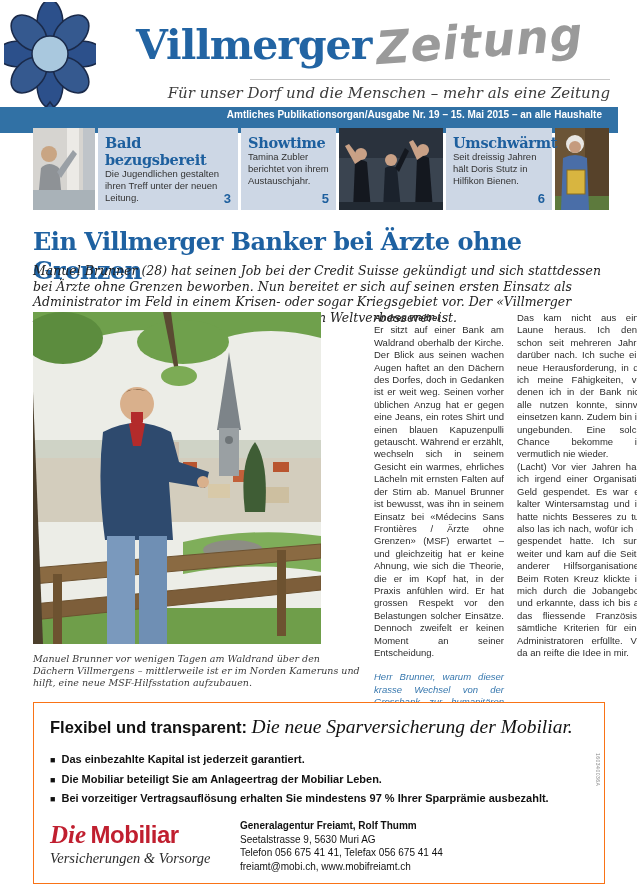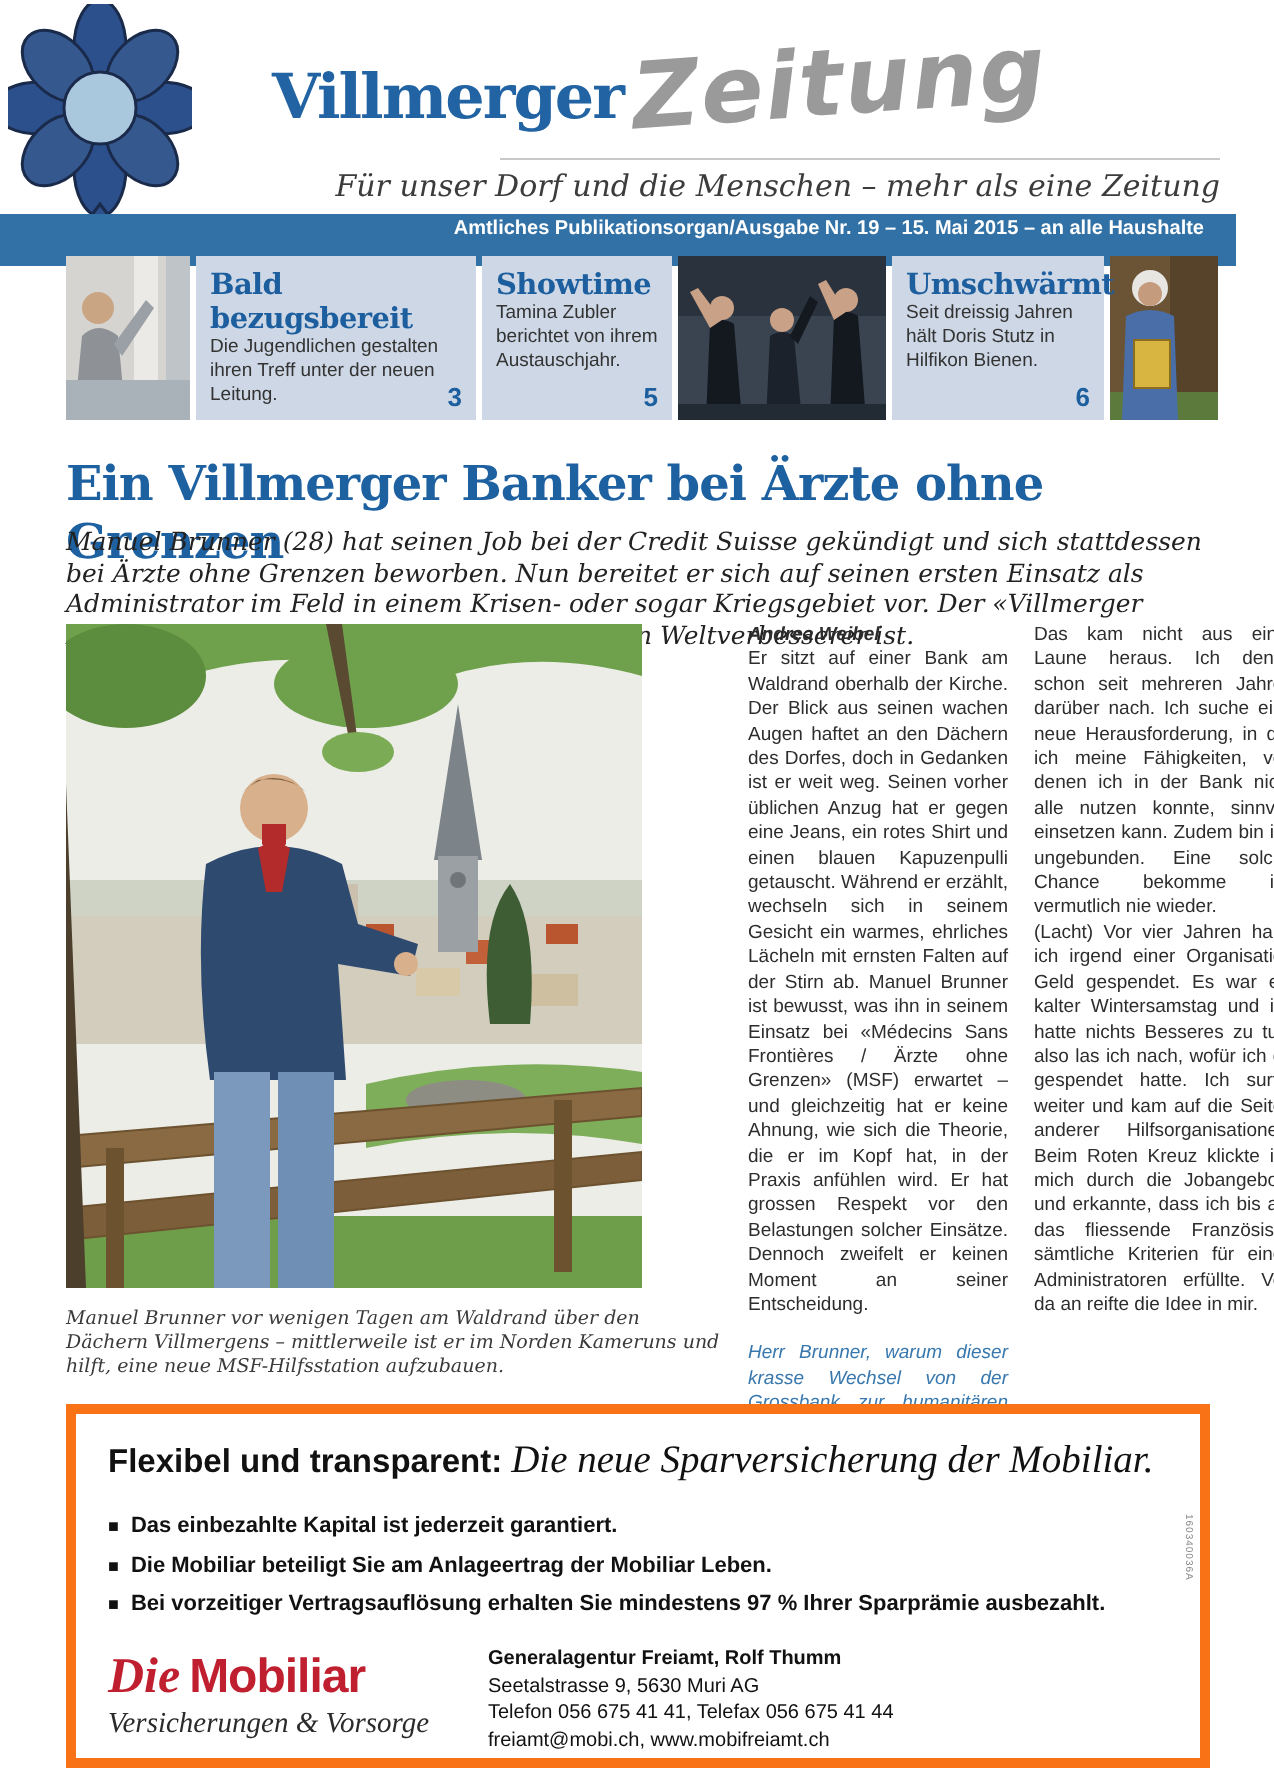--- a/index.html
+++ b/index.html
@@ -3,21 +3,21 @@
 <meta charset="utf-8">
 <style>
   * { margin:0; padding:0; box-sizing:border-box; }
   html,body { background:#ffffff; }
   body { font-family:"Liberation Sans", sans-serif; }
   .page { position:relative; width:637px; height:892px; background:#fff; overflow:hidden; }
 
   
   .flower { position:absolute; left:4px; top:2px; }
   .masthead-title { position:absolute; left:136px; top:16px; white-space:nowrap; }
-  .title-blue { font-family:"DejaVu Serif", serif; font-weight:bold; font-size:31px; color:#2264a3; letter-spacing:-1px; }
+  .title-blue { font-family:"DejaVu Serif", serif; font-weight:bold; font-size:41px; color:#2264a3; letter-spacing:-1px; }
   .title-script { display:inline-block; font-family:"DejaVu Sans", sans-serif; font-style:italic; font-weight:bold;
                   font-size:46px; color:#9a9a9a; transform:rotate(-4deg) translateY(-2px); letter-spacing:1px; }
   .tagline-rule { position:absolute; left:250px; top:79px; width:360px; height:1px; background:#c9c9c9; }
   .tagline { position:absolute; right:27px; top:84px; font-family:"DejaVu Serif", serif; font-style:italic;
              font-size:15px; color:#3c3c3c; }
   .issue-bar { position:absolute; left:0; top:107px; width:618px; height:26px; background:#3171a5;
                color:#fff; font-size:10px; font-weight:bold; text-align:right; padding:2px 16px 0 0; }
 
   
   .teaser-row { position:absolute; left:33px; top:128px; width:577px; height:86px; display:flex; gap:3px; }
@@ -35,21 +35,21 @@
   .article-body { position:absolute; left:33px; top:312px; width:577px; display:flex; gap:13px; }
   .photo-col { width:328px; flex:none; }
   .caption { margin-top:5px; font-family:"DejaVu Serif", serif; font-style:italic; font-size:9.5px;
              line-height:12px; color:#3a3a3a; }
   .txt-col { width:130px; flex:none; font-size:9.5px; line-height:12.4px; color:#2d2d2d; text-align:justify; }
   .byline { font-weight:bold; font-style:italic; }
   .txt-col p.body { margin:0; }
   .question { color:#3878ae; font-style:italic; margin-top:12px; text-align:justify; }
 
   
-  .ad { position:absolute; left:33px; top:702px; width:572px; height:182px; border:5px solid #f97316;
+  .ad { position:absolute; left:33px; top:702px; width:572px; height:182px; border:1px solid #f97316;
         background:#fff; padding:13px 16px 10px 16px; }
   .ad-title { white-space:nowrap; }
   .ad-title .b { font-size:16.5px; font-weight:bold; color:#111; }
   .ad-title .i { font-family:"Liberation Serif", serif; font-style:italic; font-size:19.5px; color:#111; }
   .ad-bullets { margin-top:15px; }
   .ad-bullet { font-size:11px; font-weight:bold; color:#111; margin-bottom:7.5px; display:flex; align-items:baseline; }
   .sq { font-size:9px; margin-right:6px; color:#111; }
   .ad-bottom { display:flex; margin-top:13px;gap:22px; }
   .mob-logo { width:168px; flex:none; padding-top:4px; }
   .mob-line1 { white-space:nowrap; color:#c01f2f; }

